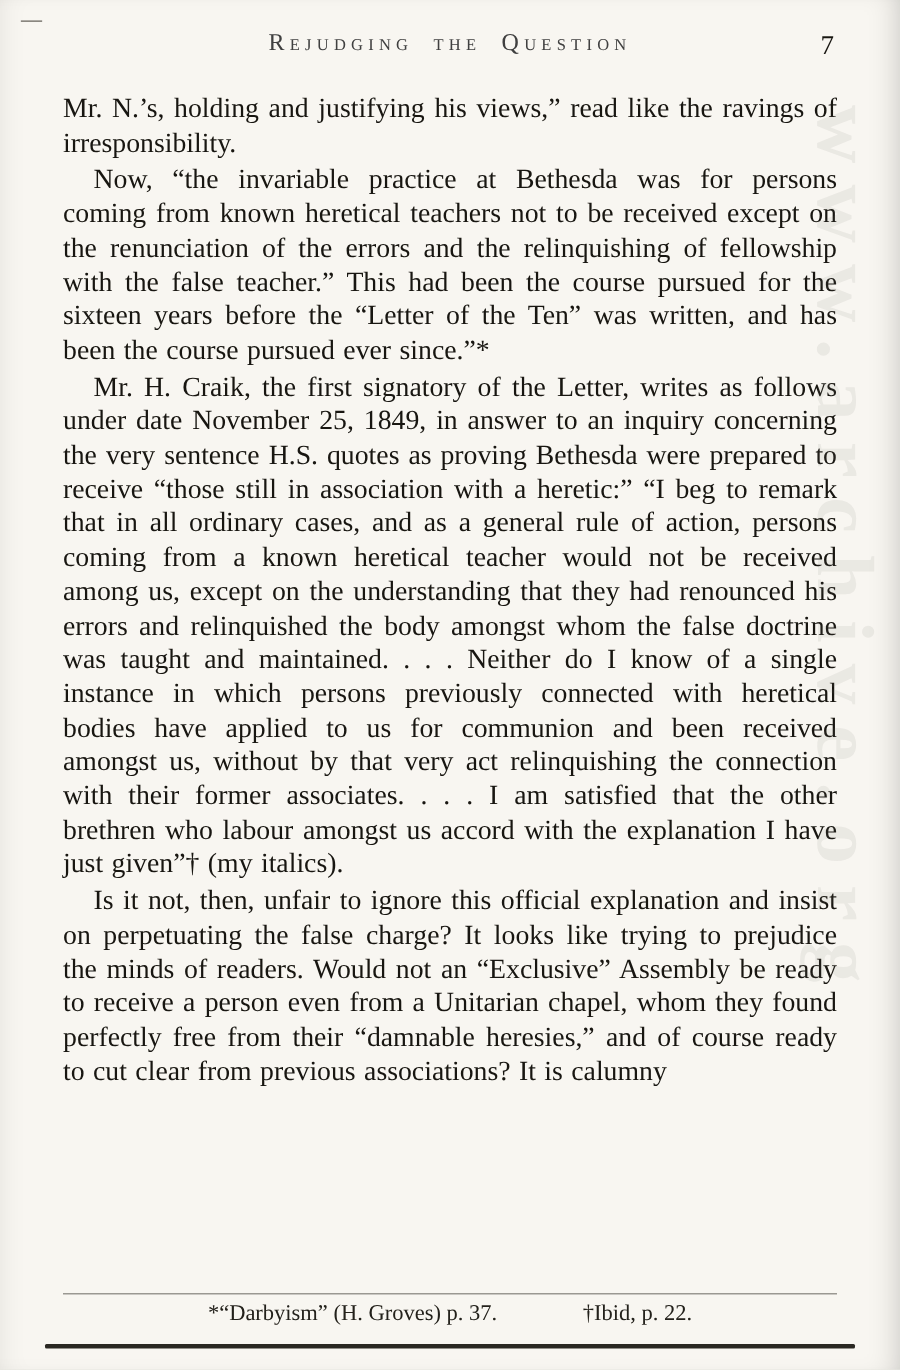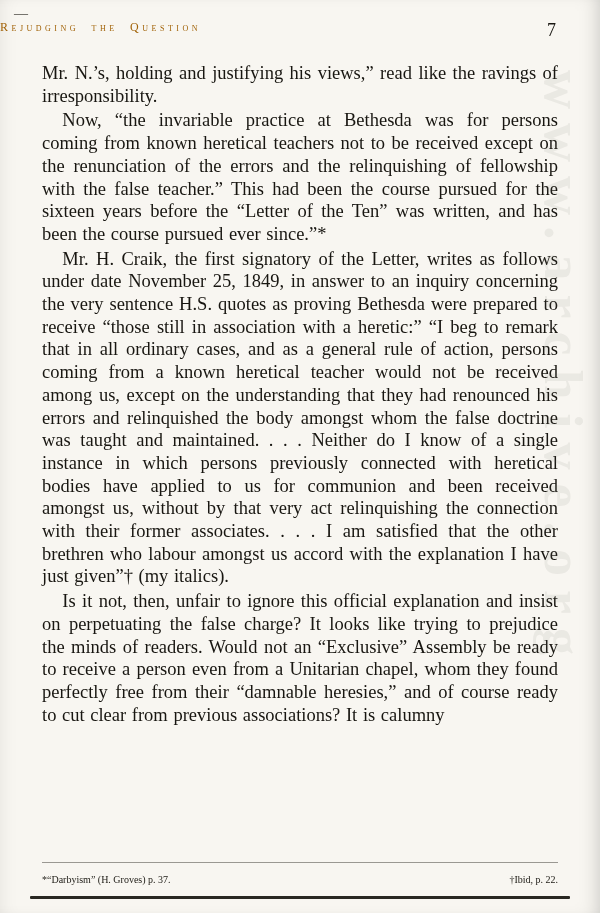--- a/index.html
+++ b/index.html
@@ -25,25 +25,26 @@
     left: 14px;
     font-size: 14px;
     color: #4a4740;
   }
   .page-header {
     position: relative;
     padding-top: 20px;
     height: 34px;
   }
   .page-title {
+    text-align: center;
     font-variant: small-caps;
     letter-spacing: 3.5px;
     word-spacing: 6px;
-    font-size: 12px;
-    color: #a16207;
+    font-size: 16px;
+    color: #404040;
   }
   .page-number {
     position: absolute;
     top: 20px;
     right: 44px;
     font-size: 18px;
   }
   .body-text {
     padding: 8px 42px 0 42px;
     font-size: 18.5px;
@@ -59,23 +60,23 @@
     text-indent: 0;
   }
   .para .it {
   }
   .footnote-row {
     position: absolute;
     left: 42px;
     right: 42px;
     bottom: 28px;
     display: flex;
-    justify-content: space-between;
+    justify-content: center;
     gap: 57px;
-    font-size: 10px;
+    font-size: 15px;
     color: #23211b;
   }
   .bottom-rule {
     position: absolute;
     left: 30px;
     right: 30px;
     bottom: 14px;
     height: 3px;
     background: #2a2822;
     border-radius: 1px;

